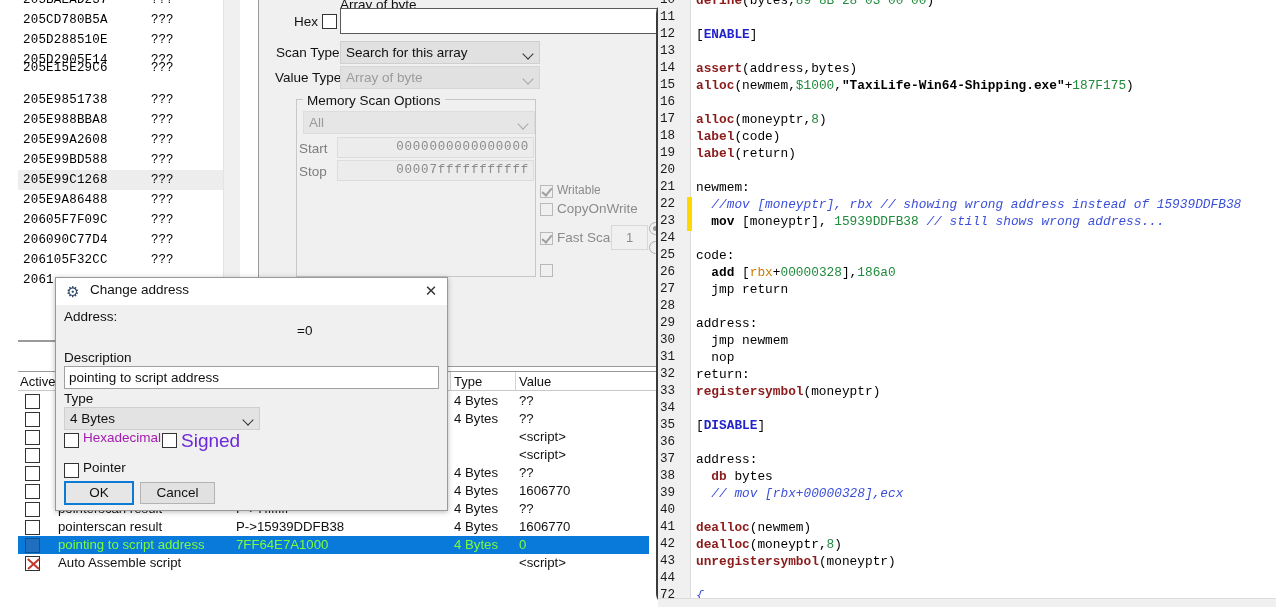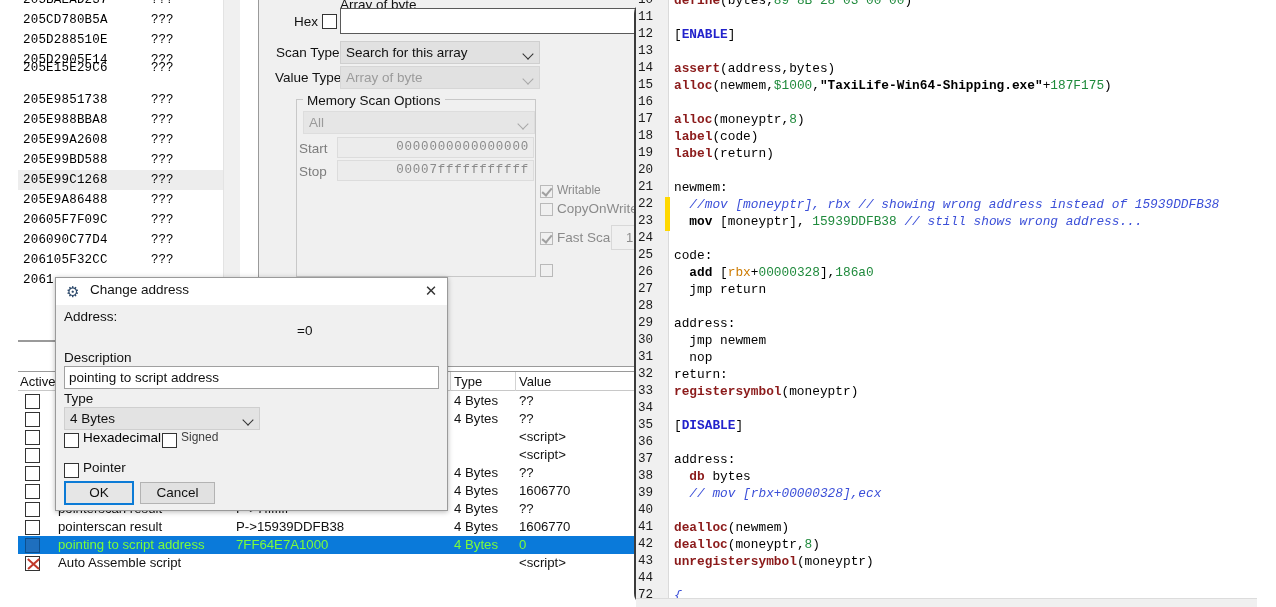--- a/index.html
+++ b/index.html
@@ -210,21 +210,21 @@
   }
   .sb-arrow.up { top:6px; transform: rotate(45deg); }
   .sb-arrow.down { bottom:6px; transform: rotate(225deg); }
   #addr-right-edge {
     position:absolute; left:648px; top:371px; width:7px; height:236px;
     background:#ffffff; border-left:1px solid #9a9a9a;
   }
 
   
   #code-pane {
-    position:absolute; left:616px; top:0; width:621px; height:607px;
+    position:absolute; left:638px; top:0; width:621px; height:607px;
     background:#ffffff; border-left:2px solid #3b3b3b;border-radius:14px;
   }
   #gutter {
     position:absolute; left:0; top:0; width:33px; height:607px;
     background:#f0f0f0; border-right:1px solid #dadada;
   }
   .cline { position:absolute; left:0; width:621px; height:17px; }
   .ln {
     position:absolute; left:0; top:0; width:28px; text-align:left; padding-left:2px;
     font-family:"Liberation Mono", monospace; font-size:12.6px; color:#1a1a1a;
@@ -289,23 +289,23 @@
   #dlg-desc-value {
     position:absolute; left:4px; top:2px; font-size:13.5px; color:#111; line-height:18px;
   }
   #dlg-type-label { position:absolute; left:8px; top:113px; font-size:13.5px; color:#111; }
   #dlg-type-sel {
     position:absolute; left:8px; top:129px; width:196px; height:23px;
     background:#e3e3e3; border:1px solid #cfcfcf;
     font-size:13.5px; color:#111; padding-left:5px; line-height:21px;
   }
   #dlg-hex-cb { position:absolute; left:8px; top:155px; width:15px; height:15px; background:#fff; border:1px solid #333; }
-  #dlg-hex-lb { position:absolute; left:27px; top:152px; font-size:13.5px; color:#000000; }
+  #dlg-hex-lb { position:absolute; left:27px; top:152px; font-size:13.5px; color:#a21caf; }
   #dlg-sgn-cb { position:absolute; left:106px; top:155px; width:15px; height:15px; background:#fff; border:1px solid #333; }
-  #dlg-sgn-lb { position:absolute; left:125px; top:152px; font-size:12px; color:#404040; }
+  #dlg-sgn-lb { position:absolute; left:125px; top:152px; font-size:19px; color:#6d28d9; }
   #dlg-ptr-cb { position:absolute; left:8px; top:185px; width:15px; height:15px; background:#fff; border:1px solid #333; }
   #dlg-ptr-lb { position:absolute; left:27px; top:182px; font-size:13.5px; color:#111; }
   #dlg-ok {
     position:absolute; left:8px; top:203px; width:70px; height:24px;
     background:#e6e6e6; border:2px solid #0c7bd6;
     font-size:13.5px; color:#111; text-align:center; line-height:20px;
   }
   #dlg-cancel {
     position:absolute; left:84px; top:204px; width:75px; height:22px;
     background:#e1e1e1; border:1px solid #b3b3b3;

